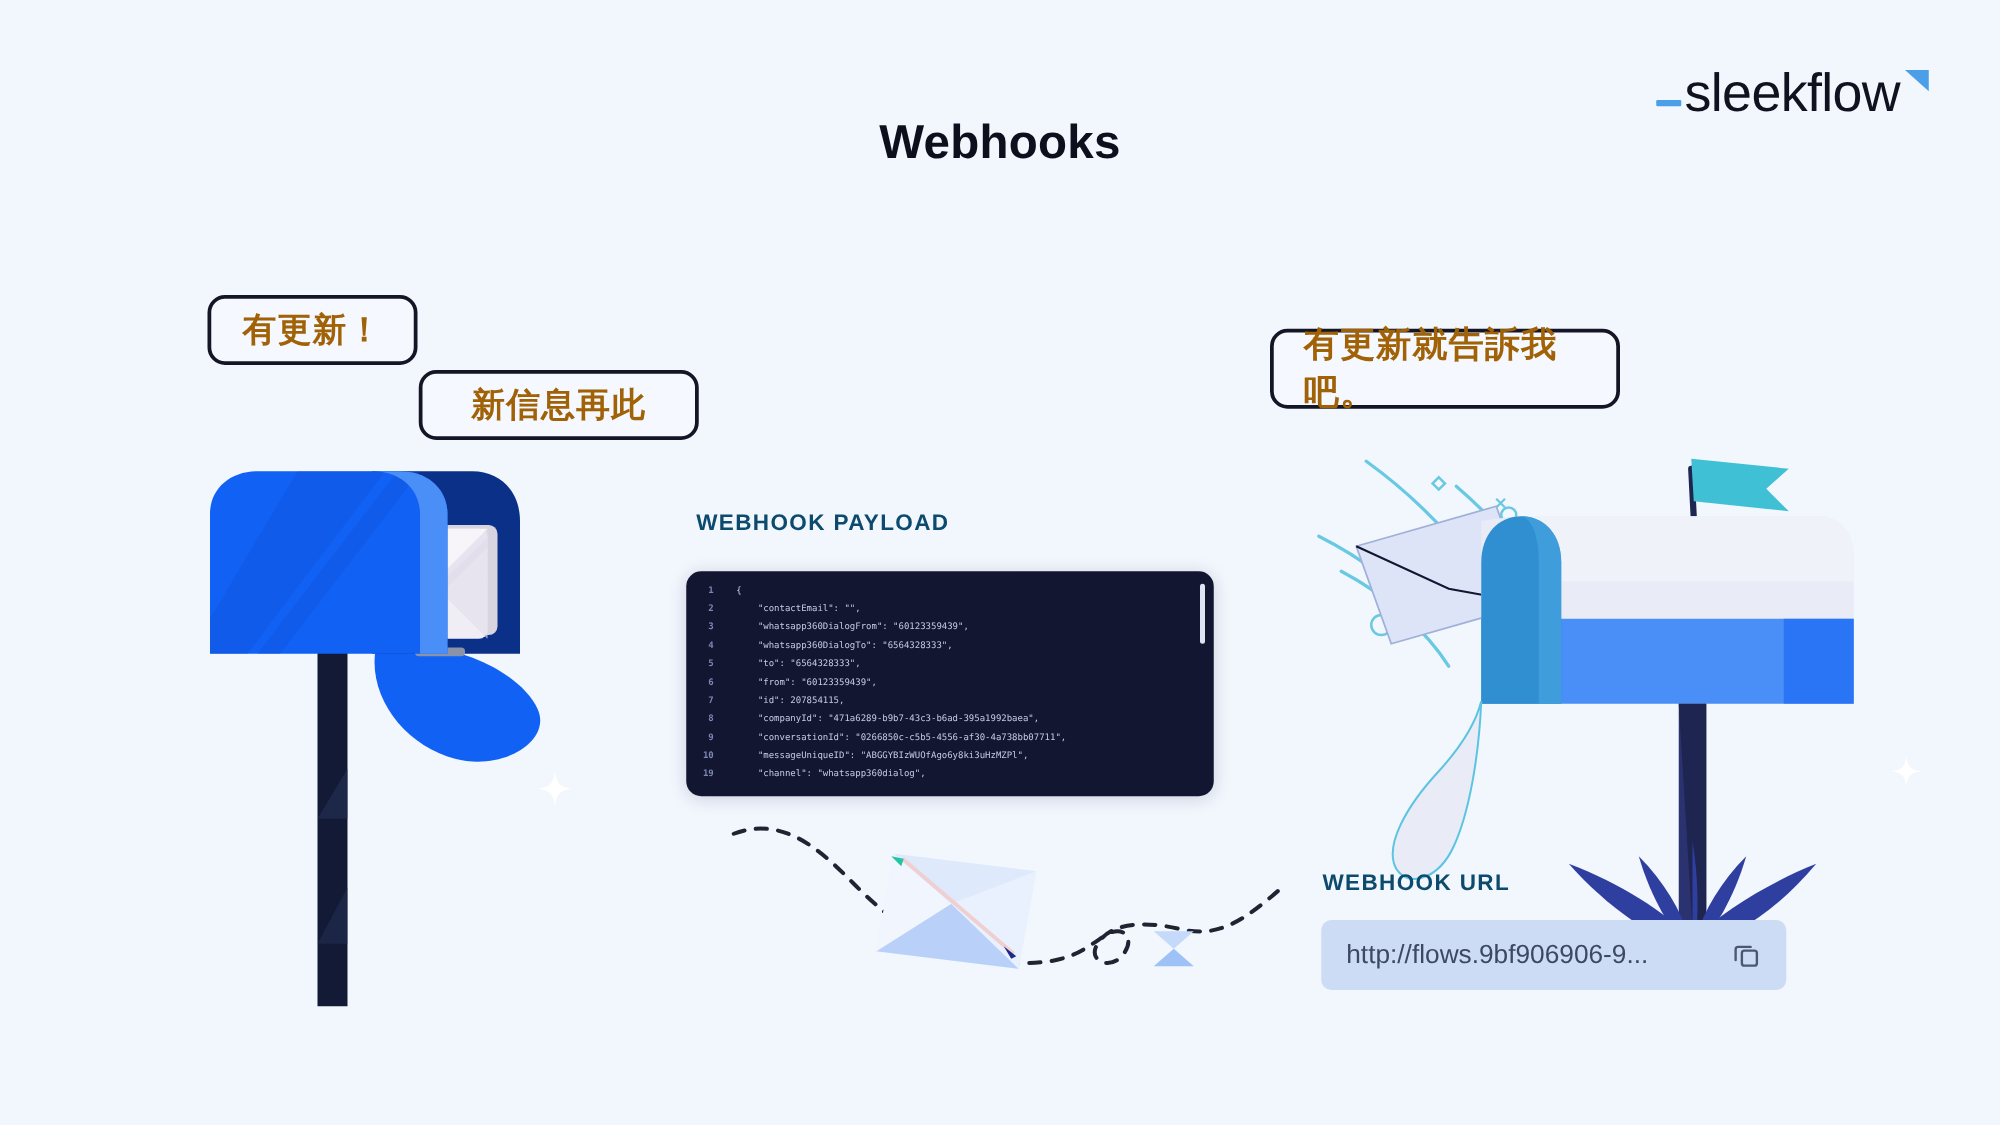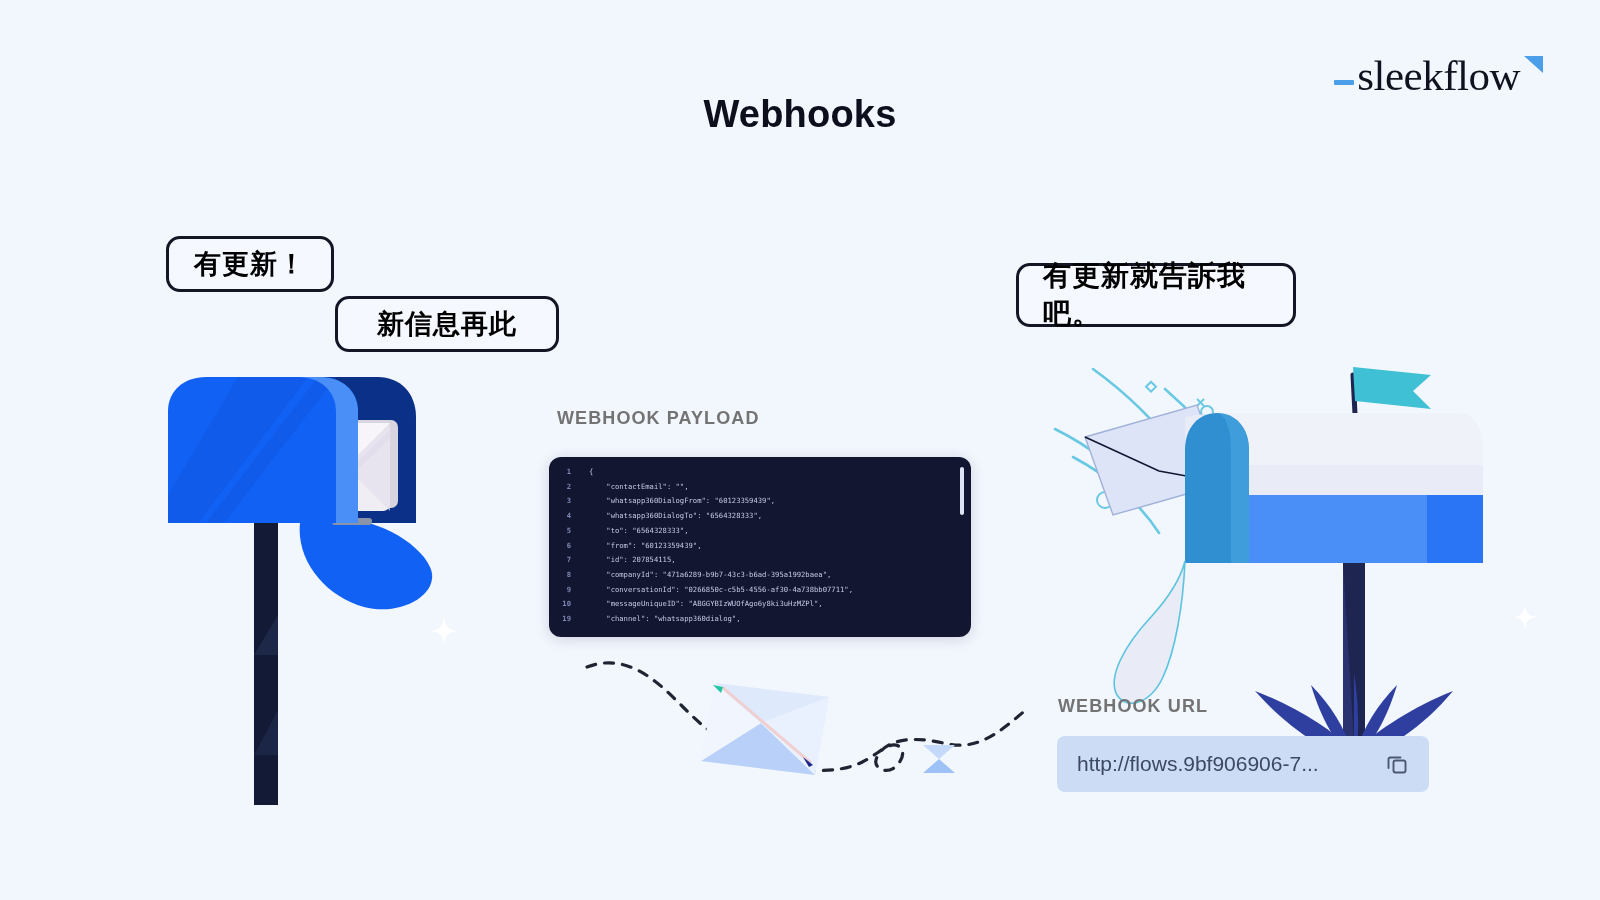--- a/index.html
+++ b/index.html
@@ -37,21 +37,20 @@
     margin-top: 38px;
     margin-right: 3px;
   }
   .logo-text {
     font-size: 43px;
     font-weight: 400;
     letter-spacing: -0.5px;
     color: #10131f;
     line-height: 1;
     margin-top: 12px;
-    font-family: Liberation Serif, serif;
   }
   .logo-mark {
     position: relative;
     width: 22px;
     height: 22px;
     margin-left: 2px;
     margin-top: 12px;
   }
   .logo-mark svg { display: block; }
 
@@ -71,21 +70,21 @@
   
   .bubble {
     position: absolute;
     border: 3px solid #141626;
     border-radius: 14px;
     background: #f5f8fe;
     display: flex;
     align-items: center;
     justify-content: center;
     font-weight: 700;
-    color: #000000;
+    color: #a16207;
     box-sizing: border-box;
   }
   .bubble-1 {
     left: 166px;
     top: 236px;
     width: 168px;
     height: 56px;
     font-size: 27px;
     letter-spacing: 1px;
   }
@@ -106,21 +105,21 @@
     letter-spacing: 1px;
     padding-left: 24px;
   }
 
   
   .section-label {
     position: absolute;
     font-size: 18px;
     font-weight: 700;
     letter-spacing: 1.1px;
-    color: #737373;
+    color: #0c4a6e;
   }
   .label-payload { left: 557px; top: 408px; }
   .label-url { left: 1058px; top: 696px; }
 
   
   .code-block {
     position: absolute;
     left: 549px;
     top: 457px;
     width: 422px;
@@ -391,21 +390,21 @@
   </div>
   <div class="illus sparkle-b">
     <svg width="24" height="24" viewBox="0 0 24 24">
       <path d="M12 0 C13.2 8.6 15.4 10.8 24 12 C15.4 13.2 13.2 15.4 12 24 C10.8 15.4 8.6 13.2 0 12 C8.6 10.8 10.8 8.6 12 0 Z" fill="#ffffff"></path>
     </svg>
   </div>
 
   <div class="section-label label-url">WEBHOOK URL</div>
 
   <div class="url-field">
-    <span class="url-text" title="http://flows.9bf906906-2...">http://flows.9bf906906-7...</span>
+    <span class="url-text" title="http://flows.9bf906906-2...">http://flows.9bf906906-9...</span>
     <span class="copy-btn">
       <svg width="24" height="24" viewBox="0 0 24 24" fill="none" stroke="#4c5873" stroke-width="1.9" stroke-linecap="round" stroke-linejoin="round">
         <rect x="8.5" y="8.5" width="12" height="12" rx="2"></rect>
         <path d="M15.5 5.5 L5.5 5.5 C4.4 5.5 3.5 6.4 3.5 7.5 L3.5 16"></path>
       </svg>
     </span>
   </div>
 
 </div>
 

